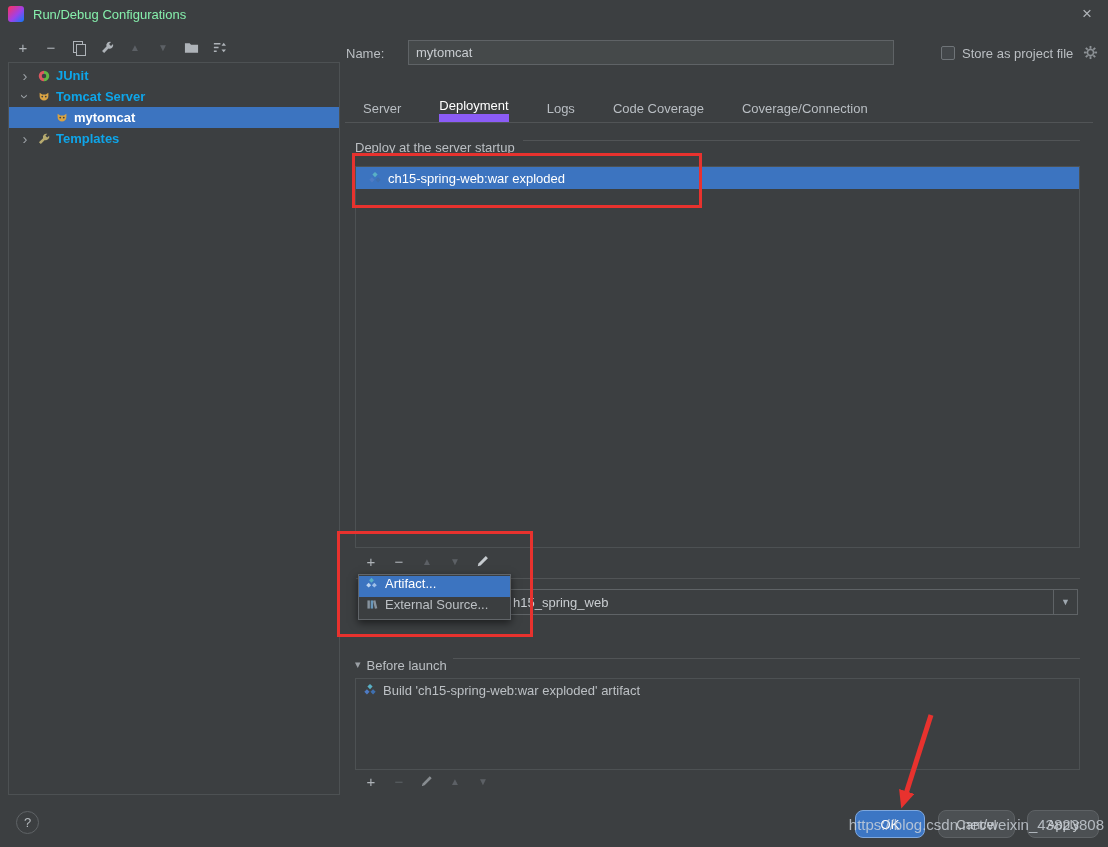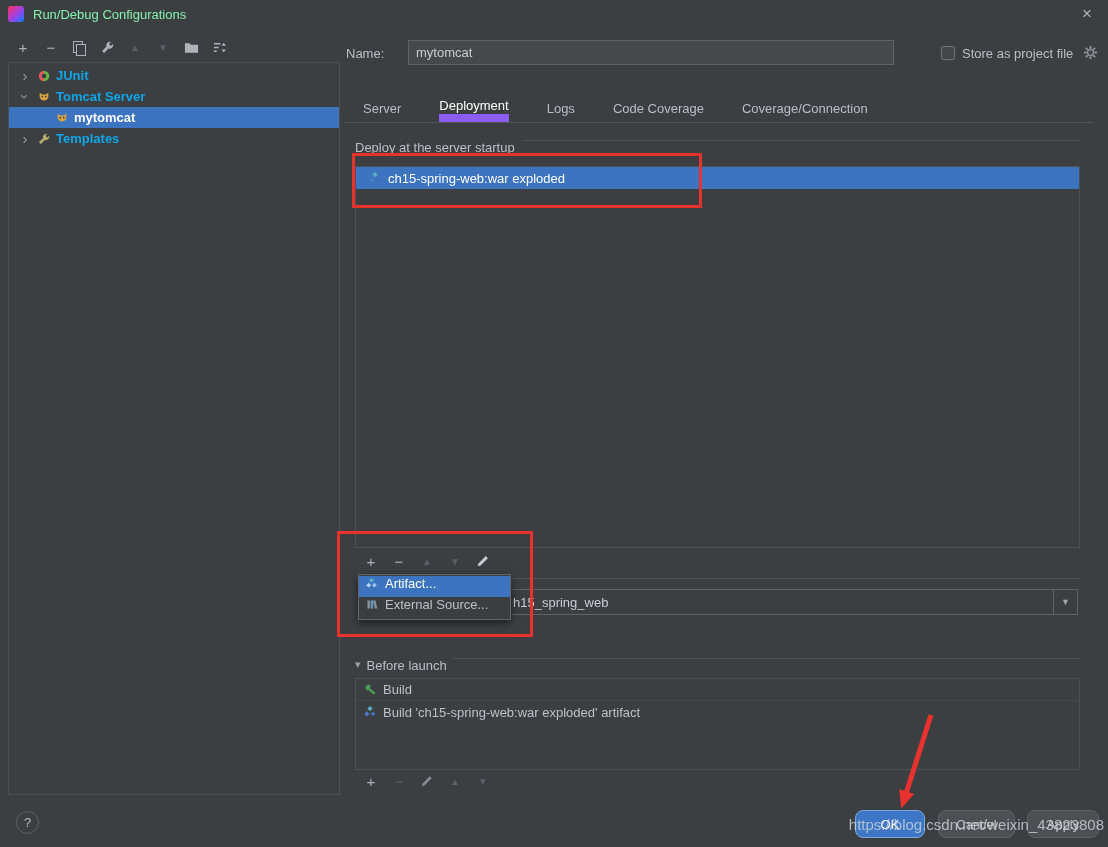--- a/index.html
+++ b/index.html
@@ -254,28 +254,20 @@
     </div>
   </div>
 
   <div class="sechdr" style="left:355px;top:658px;width:725px;gap:6px">
     <span class="secarrow">▾</span>
     <span>Before launch</span>
     <span class="line"></span>
   </div>
 
   <div class="panel" style="left:355px;top:678px;width:725px;height:92px">
-    <div class="lrow" style="border-bottom:1px solid #46494c;padding-left:6px">
-      <span class="ticon">
-          <svg width="14" height="14" viewBox="0 0 16 16">
-            <path fill="#499c54" d="M2.5 4.2L6.2 1.4l3 2.2-1.6 2.1 6.6 5.4-1.9 2.3-6.5-5.6-1.6 1.2z"></path>
-          </svg>
-        </span>
-      <span>Build</span>
-    </div>
     <div class="lrow" style="padding-left:6px">
       <span class="ticon">
           <svg width="14" height="14" viewBox="0 0 16 16">
             <path fill="#59b0c5" d="M8 1l3 3-3 3-3-3z"></path>
             <path fill="#4e7bc4" d="M4.5 7l3 3-3 3-3-3z"></path>
             <path fill="#3f6fae" d="M11.5 7l3 3-3 3-3-3z"></path>
           </svg>
         </span>
       <span>Build 'ch15-spring-web:war exploded' artifact</span>
     </div>

